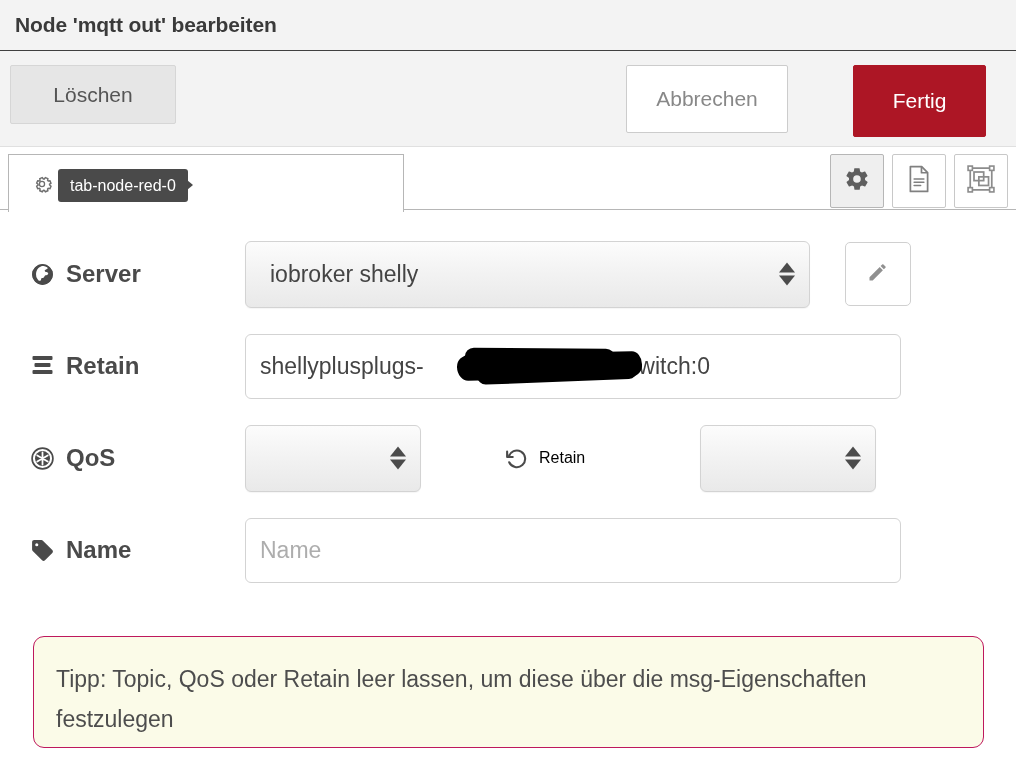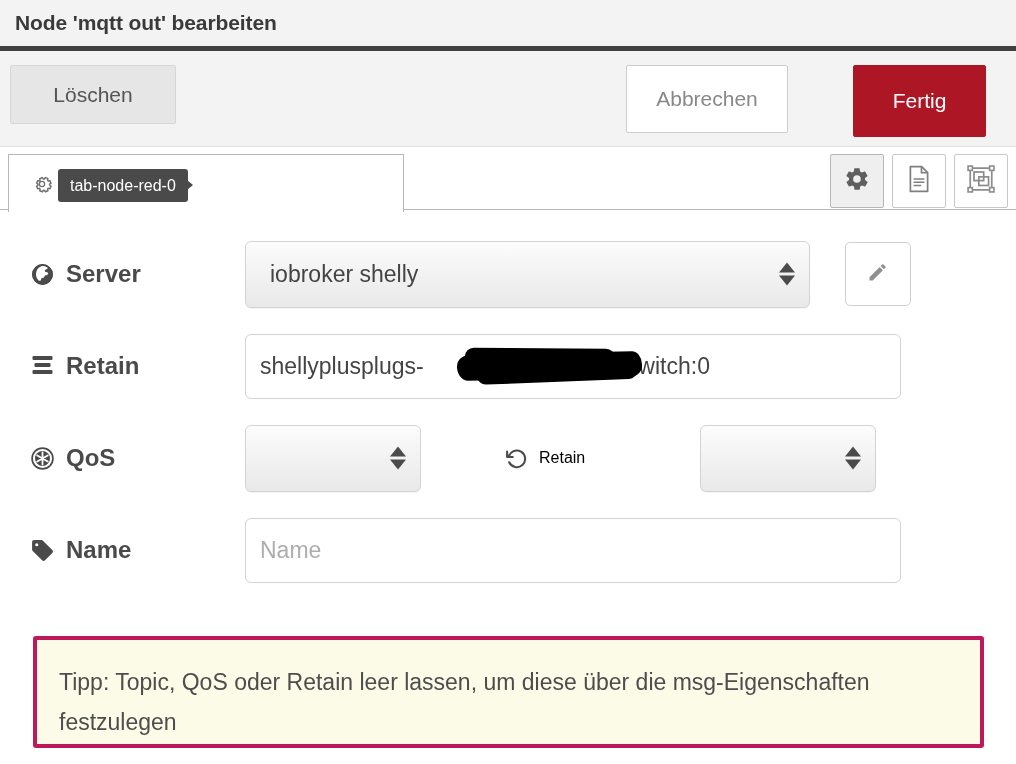--- a/index.html
+++ b/index.html
@@ -13,21 +13,21 @@
     position: relative;
     width: 1016px; height: 764px;
     background: #ffffff;
     box-sizing: border-box;
   }
 
   
   .dlg-header {
     height: 51px;
     background: #f3f3f3;
-    border-bottom: 5px solid #404040;
+    border-bottom: 1px solid #404040;
     display: flex; align-items: center;
     padding-left: 15px;
     box-sizing: border-box;
   }
   .dlg-title {
     font-size: 21px;
     font-weight: bold;
     color: #3a3a3a;
     letter-spacing: -0.1px;
   }
@@ -259,22 +259,22 @@
     width: 196px;
   }
   .retain-select { width: 176px; height: 67px; }
 
   
   .tip {
     position: absolute;
     left: 33px; top: 636px;
     width: 951px; height: 112px;
     background: #fbfbe8;
-    border: 4px solid #be185d;
-    border-radius: 3px;
+    border: 1px solid #be185d;
+    border-radius: 11px;
     box-sizing: border-box;
     padding: 22px 22px 0 22px;
     font-size: 23px;
     line-height: 40px;
     color: #4d4d4d;
   }
 </style>
 </head>
 <body>
 

